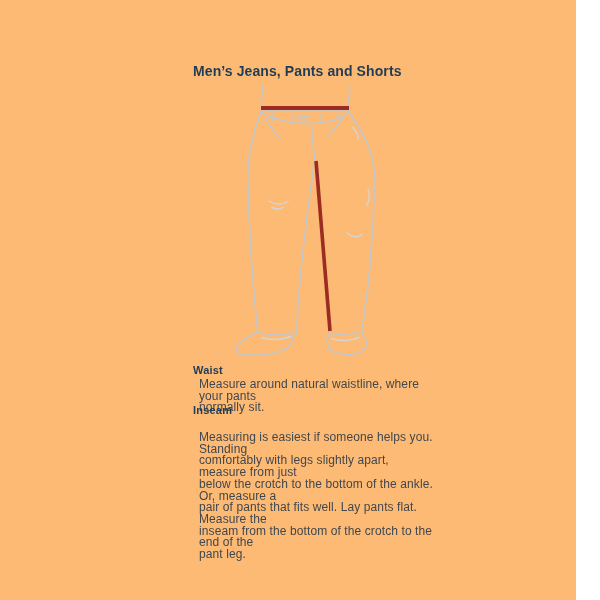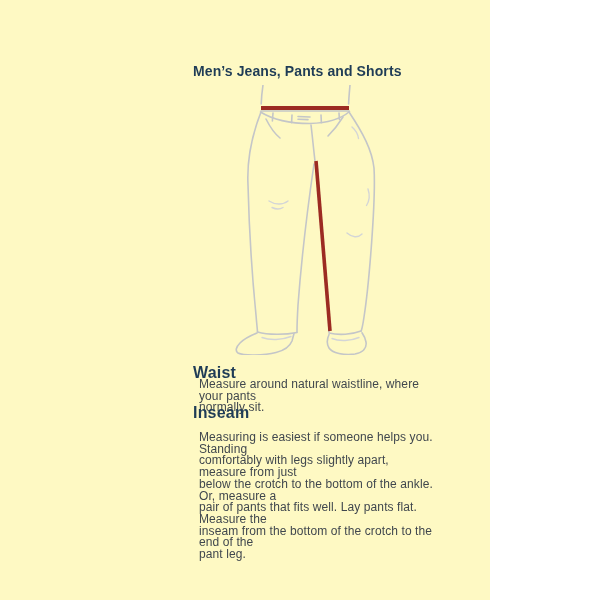--- a/index.html
+++ b/index.html
@@ -1,20 +1,20 @@
 <!DOCTYPE html>
 <html><head>
 <meta charset="utf-8">
 <style>
   html, body { margin: 0; padding: 0; background: #ffffff; }
   #canvas {
     position: relative;
-    width: 490px;
+    width: 576px;
     height: 600px;
-    background: #fef9c3;
+    background: #fdba74;
     font-family: "Liberation Sans", "DejaVu Sans", sans-serif;
     overflow: hidden;
     text-decoration: underline;
   }
   .page-title {
     position: absolute;
     left: 193px;
     top: 63px;
     font-size: 14px;
     font-weight: bold;
@@ -25,21 +25,21 @@
   .figure-wrap {
     position: absolute;
     left: 220px;
     top: 85px;
     width: 190px;
     height: 270px;
   }
   .section-heading {
     position: absolute;
     left: 193px;
-    font-size: 16px;
+    font-size: 11px;
     font-weight: bold;
     letter-spacing: 0.2px;
     color: #1f3c56;
     white-space: nowrap;
   }
   .para {
     position: absolute;
     left: 199px;
     width: 235px;
     font-size: 12px;

